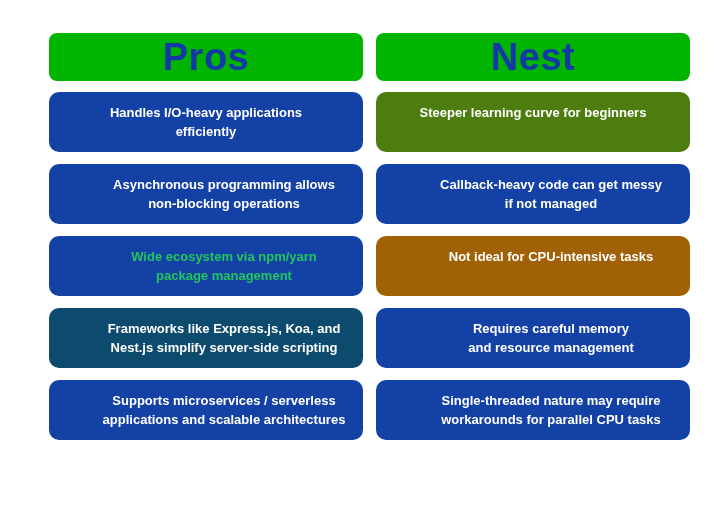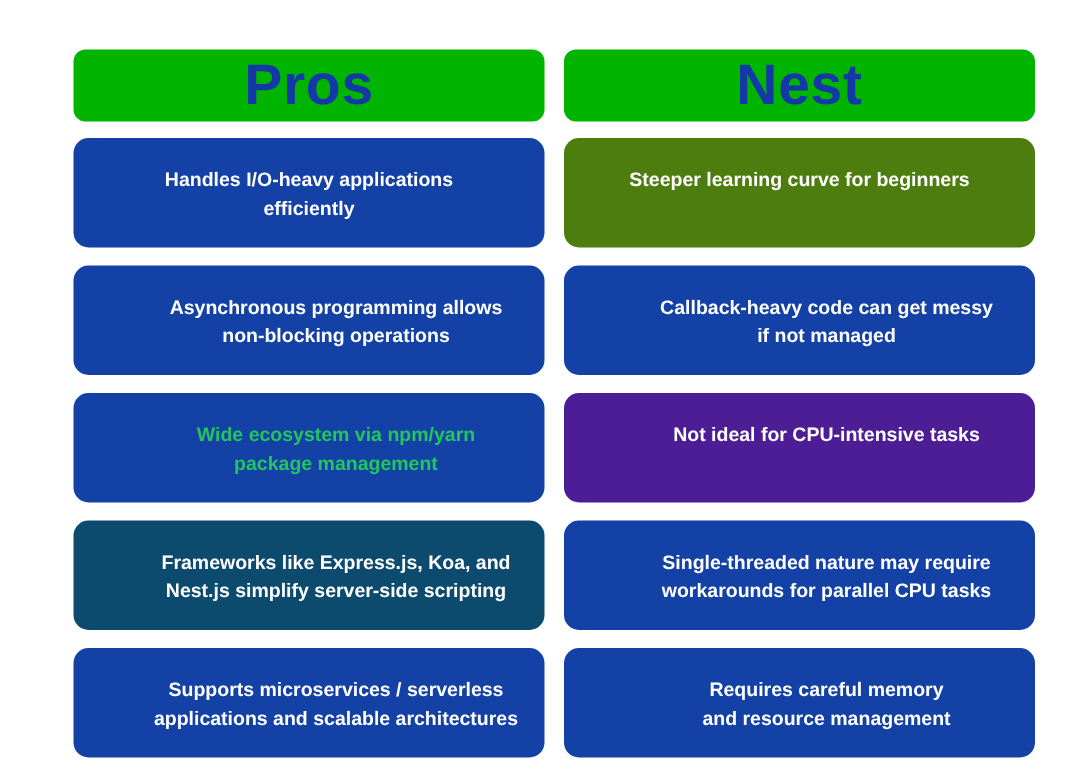--- a/index.html
+++ b/index.html
@@ -31,21 +31,21 @@
     border-radius: 8px;
     display: flex;
     align-items: center;
     justify-content: center;
     font-size: 38px;
     font-weight: bold;
     letter-spacing: 0.5px;
     margin-bottom: 11px;
   }
   .card {
-    height: 73px;
+    height: 60px;
     border-radius: 10px;
     display: flex;
     align-items: center;
     justify-content: center;
     text-align: center;
     padding: 0 8px;
     box-sizing: border-box;
   }
   .card + .card {
     margin-top: 12px;
@@ -92,26 +92,26 @@
   <div class="column">
     <div class="col-header" style="background: rgb(0, 180, 0); color: rgb(21, 56, 168);">Nest</div>
 
     <div class="card" style="background: #4d7c0f; color: rgb(255, 255, 255);">
       <span class="card-text">Steeper learning curve for beginners</span>
     </div>
     <div class="card" style="background: rgb(20, 65, 165); color: rgb(255, 255, 255);">
       <span class="card-text">Callback-heavy code can get messy
 if not managed</span>
     </div>
-    <div class="card" style="background: #4c1d95; color: rgb(255, 255, 255);">
+    <div class="card" style="background: #a16207; color: rgb(255, 255, 255);">
       <span class="card-text">Not ideal for CPU-intensive tasks</span>
+    </div>
+    <div class="card" style="background: rgb(20, 65, 165); color: rgb(255, 255, 255);">
+      <span class="card-text">Requires careful memory
+and resource management</span>
     </div>
     <div class="card" style="background: rgb(20, 65, 165); color: rgb(255, 255, 255);">
       <span class="card-text">Single-threaded nature may require
 workarounds for parallel CPU tasks</span>
-    </div>
-    <div class="card" style="background: rgb(20, 65, 165); color: rgb(255, 255, 255);">
-      <span class="card-text">Requires careful memory
-and resource management</span>
     </div>
   </div>
 
 </div>
 
 </body></html>

